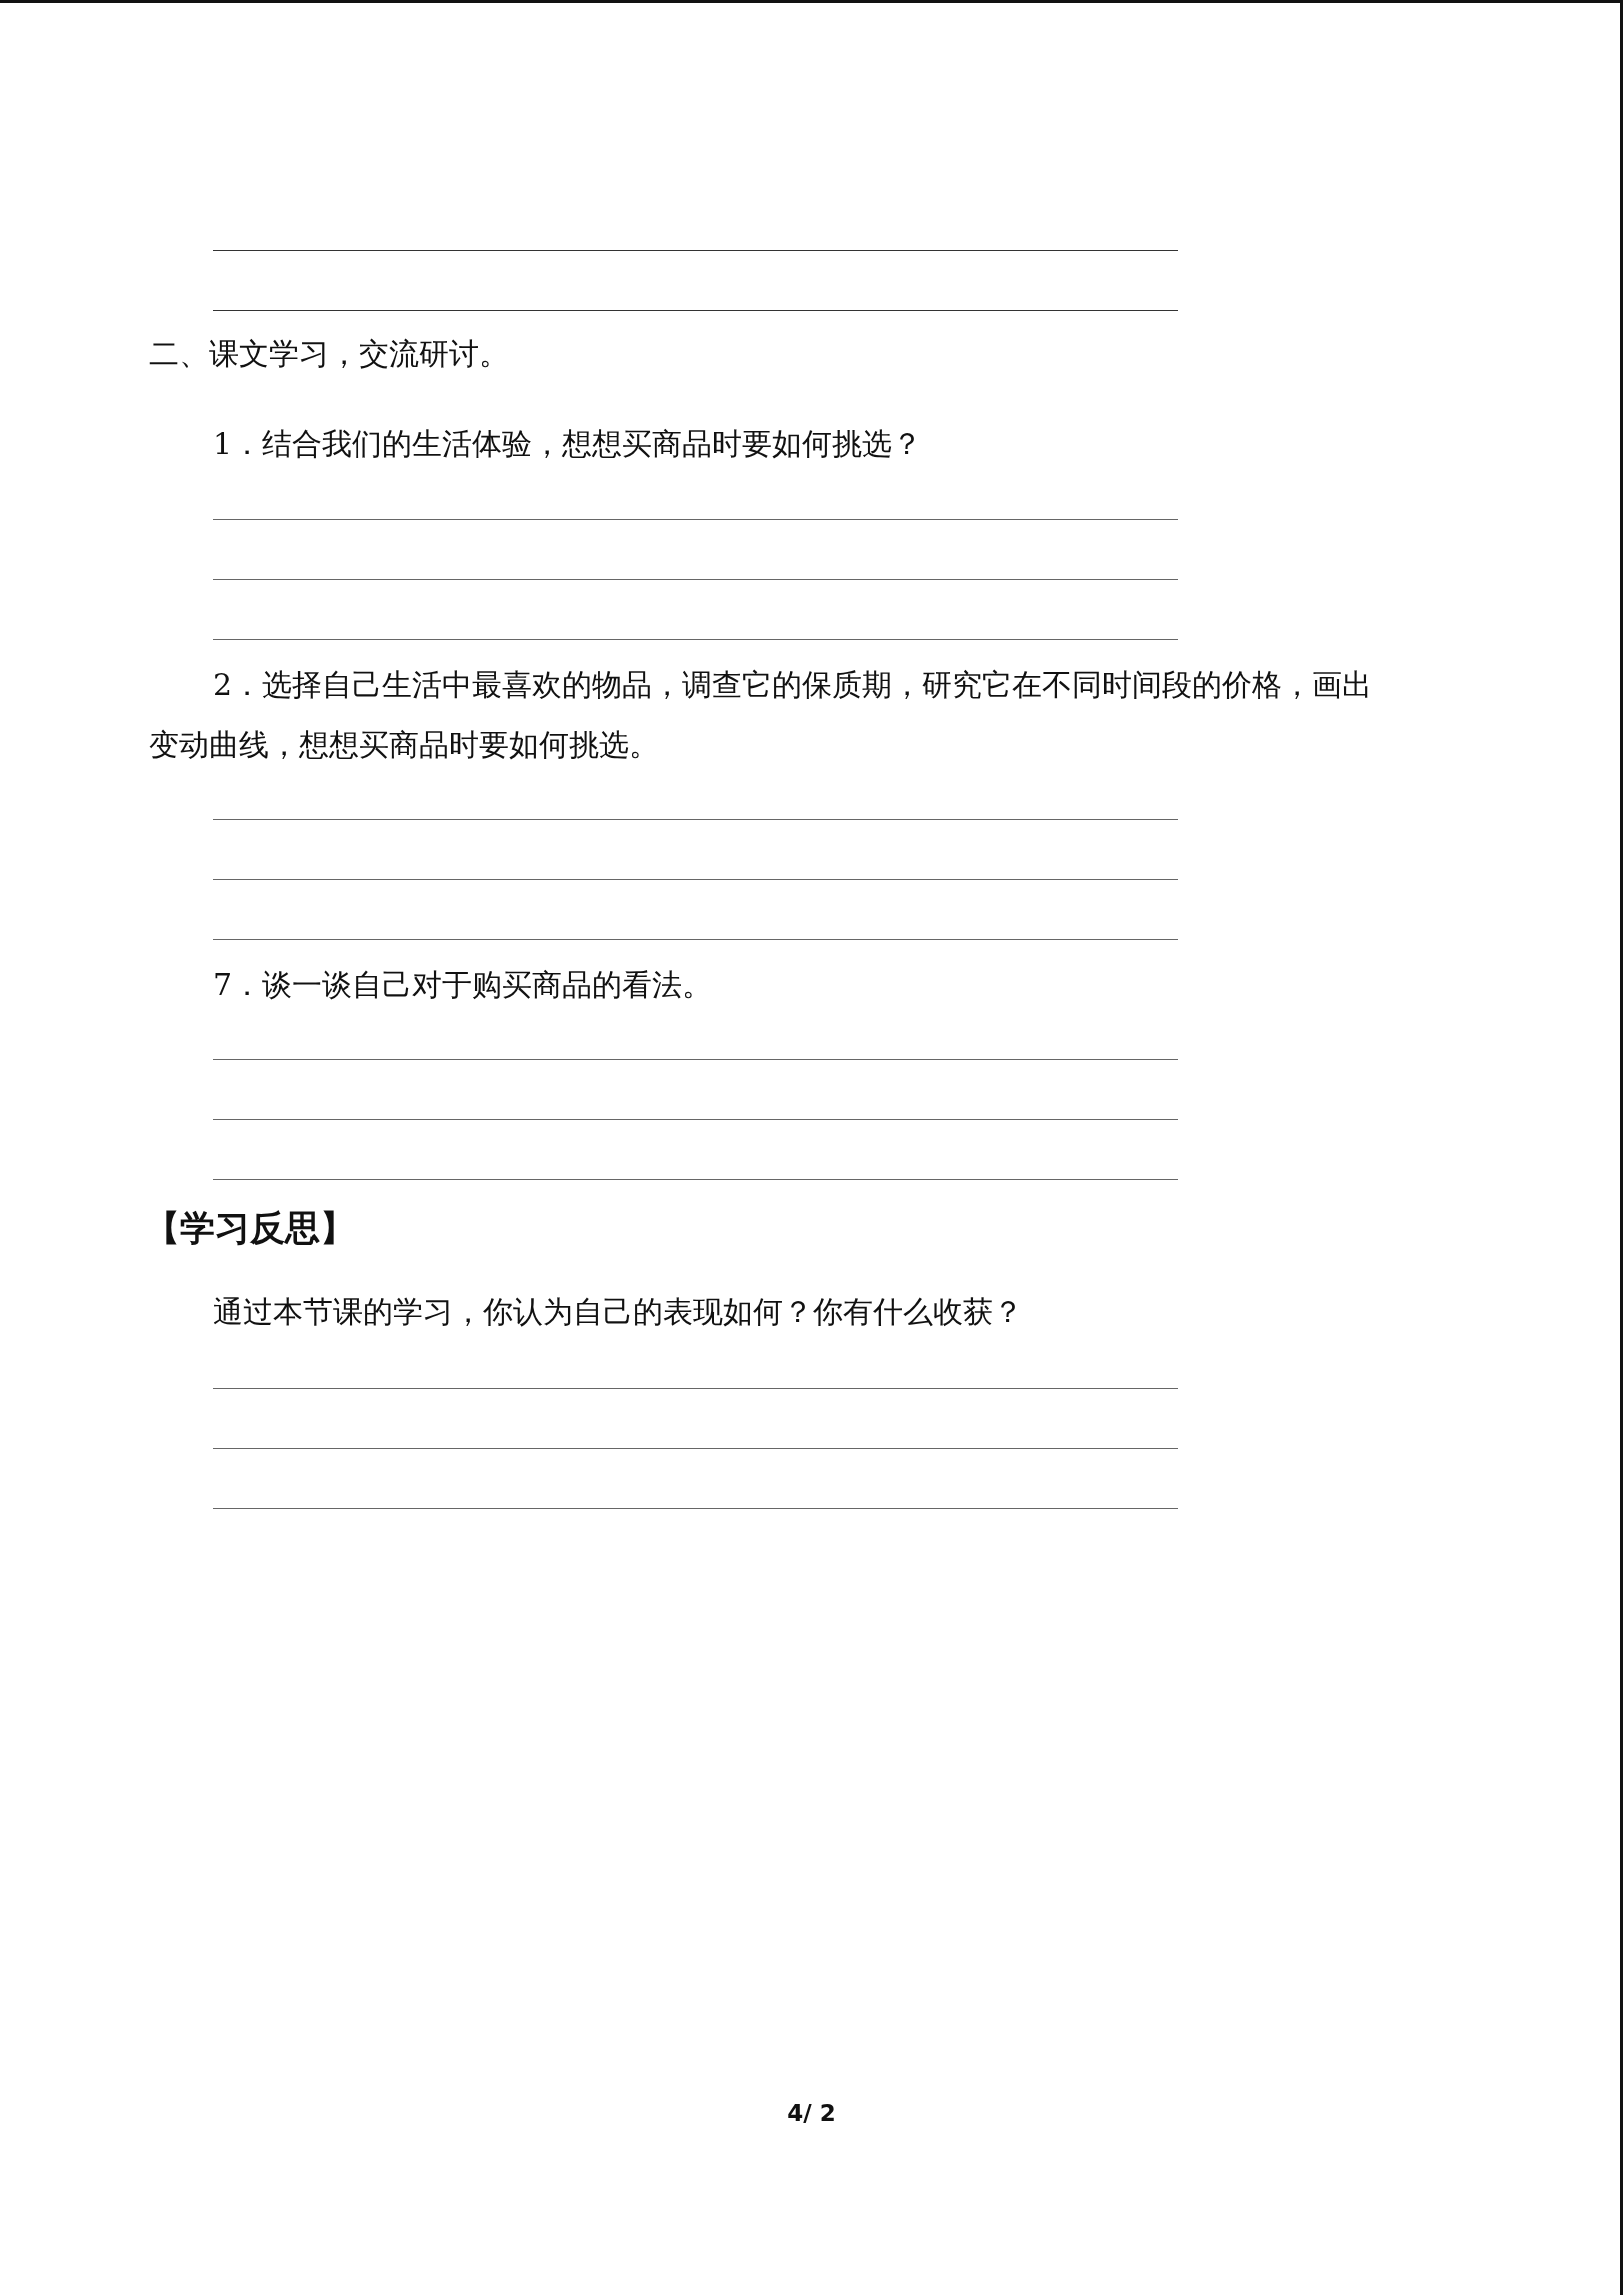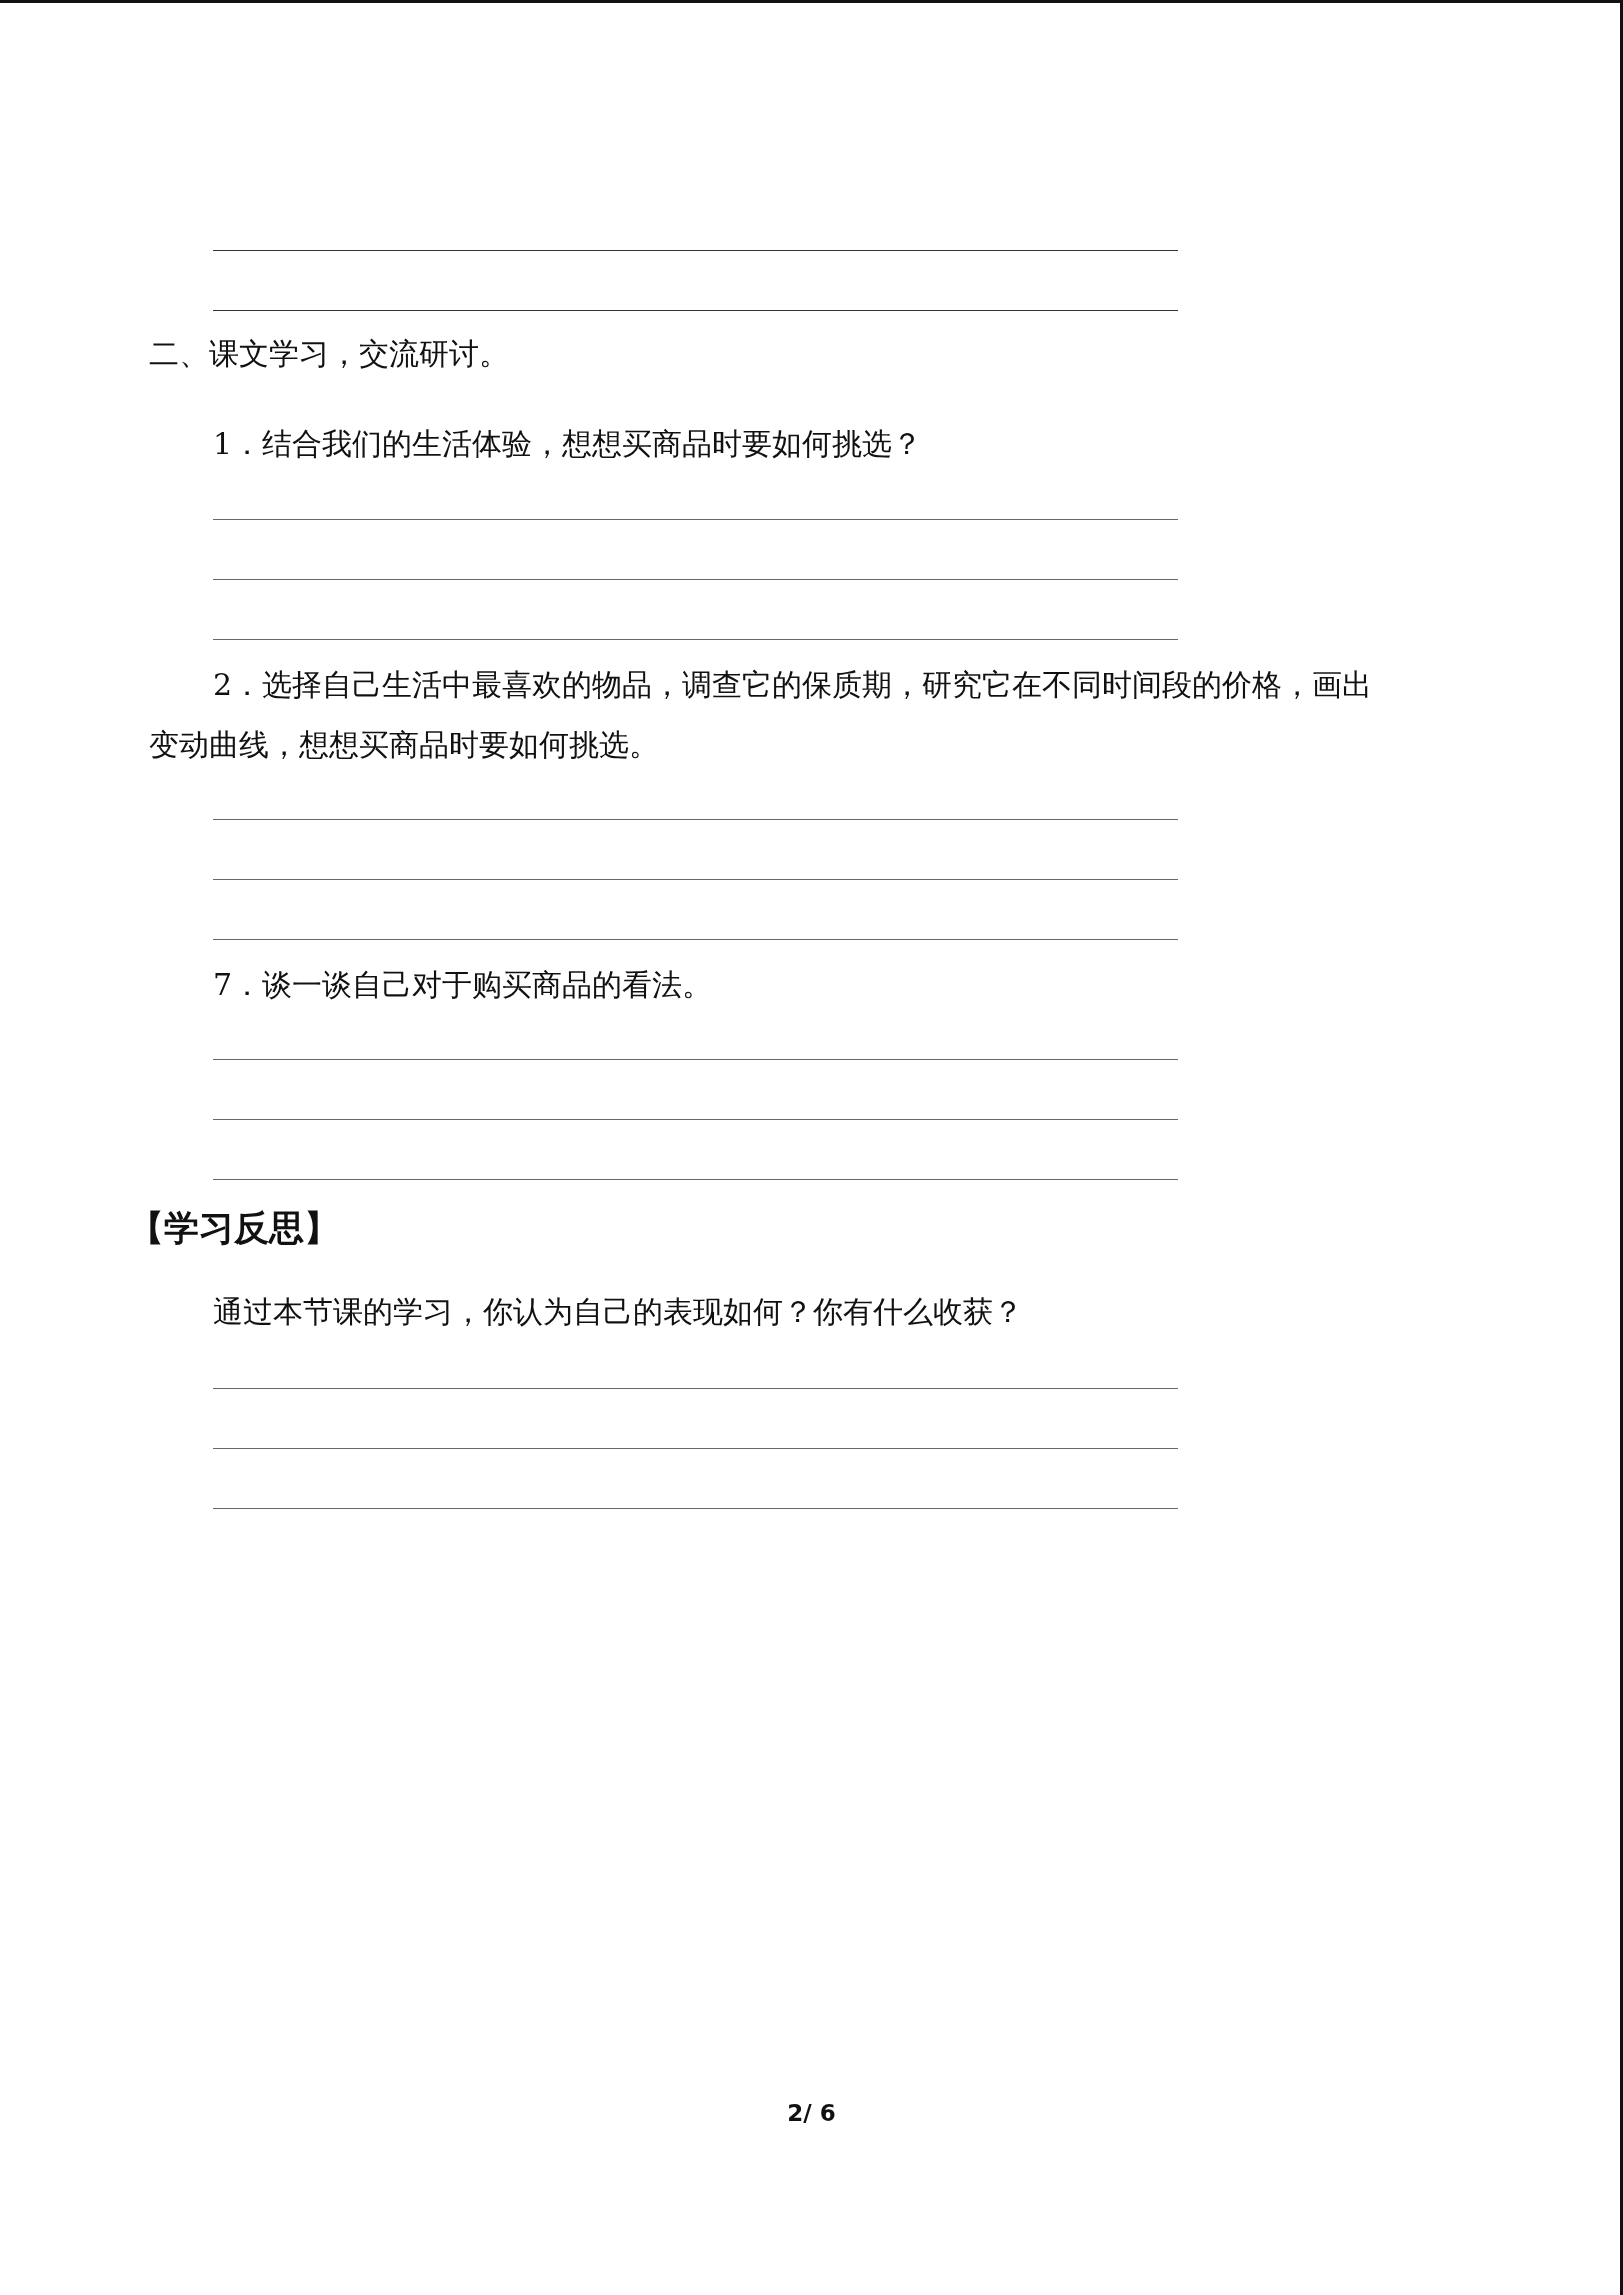--- a/index.html
+++ b/index.html
@@ -37,21 +37,21 @@
 <div class="text" style="left:149px; top:724px">变动曲线，想想买商品时要如何挑选。</div>
 <div class="line" style="top:819px"></div>
 <div class="line" style="top:879px"></div>
 <div class="line" style="top:939px"></div>
 
 <div class="text" style="left:213px; top:964px">7．谈一谈自己对于购买商品的看法。</div>
 <div class="line" style="top:1059px"></div>
 <div class="line" style="top:1119px"></div>
 <div class="line" style="top:1179px"></div>
 
-<div class="heading" style="left:129px; top:1205px">【学习反思】</div>
+<div class="heading" style="left:145px; top:1205px">【学习反思】</div>
 
 <div class="text" style="left:213px; top:1291px">通过本节课的学习，你认为自己的表现如何？你有什么收获？</div>
 <div class="line" style="top:1388px"></div>
 <div class="line" style="top:1448px"></div>
 <div class="line" style="top:1508px"></div>
 
-<div class="page-num">2/ 6</div>
+<div class="page-num">4/ 2</div>
 
 
 </body></html>

